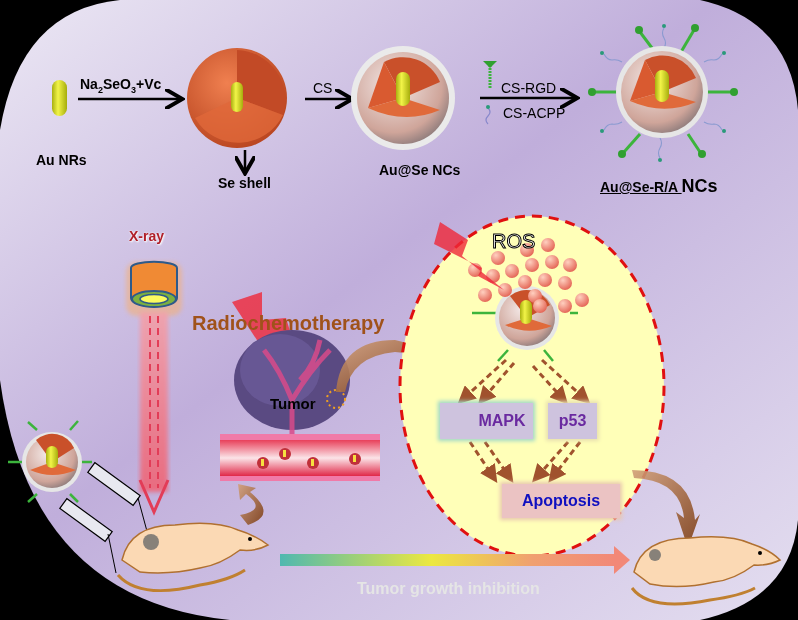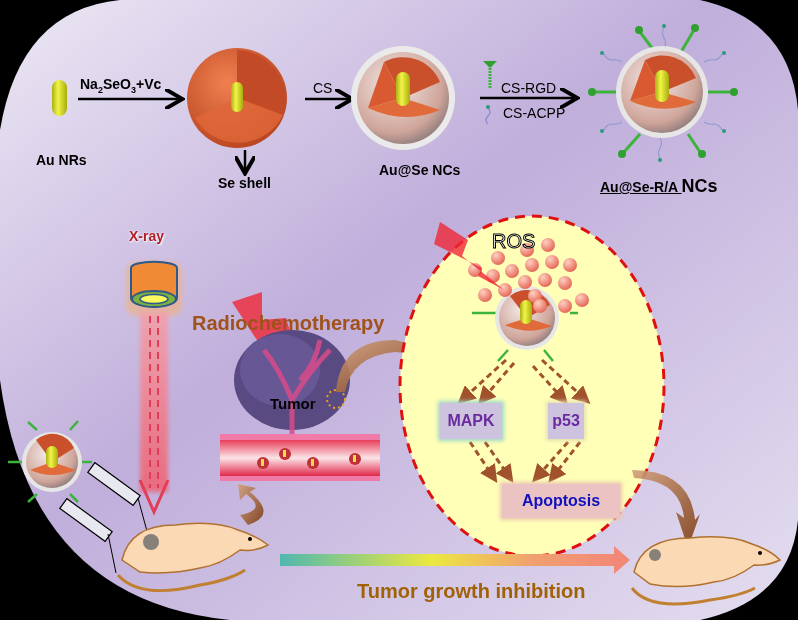--- a/index.html
+++ b/index.html
@@ -302,17 +302,17 @@
 <div class="lbl" style="left:503px;top:105px;font-size:14px;font-weight:normal;">CS-ACPP</div>
 <div class="lbl" style="left:600px;top:176px;">
   <span style="font-size:14px;text-decoration:underline;">Au@Se-R/A </span><span style="font-size:18px;">NCs</span>
 </div>
 
 <div class="lbl" style="left:129px;top:228px;font-size:14px;color:#b0202a;text-shadow:0 0 2px #fff,1px 1px 2px #fff;">X-ray</div>
 <div class="lbl" style="left:192px;top:272px;font-size:20px;color:#a0521a;margin-top:40px;">Radiochemotherapy</div>
 <div class="lbl" style="left:270px;top:395px;font-size:15px;color:#000;">Tumor</div>
 <div class="lbl" style="left:492px;top:230px;font-size:20px;font-weight:normal;color:#fff;-webkit-text-stroke:1px #000;">ROS</div>
 
-<div class="box" style="left:440px;top:403px;width:62px;height:36px;background:#cec3de;color:#6a2aa0;font-size:16px;box-shadow:0 0 4px 2px #9fd8c8;">MAPK</div>
-<div class="box" style="left:548px;top:403px;width:36px;height:36px;background:#cec3de;color:#6a2aa0;font-size:16px;box-shadow:0 0 4px 2px #e8e0b0;">p53</div>
+<div class="box" style="left:440px;top:403px;width:62px;height:36px;background:#cec3de;color:#6a2aa0;font-size:16px;box-shadow:0 0 4px 2px #9fd8c8;padding-left:31px;">MAPK</div>
+<div class="box" style="left:548px;top:403px;width:49px;height:36px;background:#cec3de;color:#6a2aa0;font-size:16px;box-shadow:0 0 4px 2px #e8e0b0;">p53</div>
 <div class="box" style="left:466px;top:484px;width:118px;height:34px;background:#ebc3c3;color:#1010c0;font-size:16px;box-shadow:0 0 4px 2px #e8c8b0;margin-left:36px;">Apoptosis</div>
 
-<div class="lbl" style="left:357px;top:580px;font-size:20px;color:#a16207;">Tumor growth inhibition</div>
+<div class="lbl" style="left:357px;top:580px;font-size:16px;color:#e5e5e5;">Tumor growth inhibition</div>
 
 </body></html>

